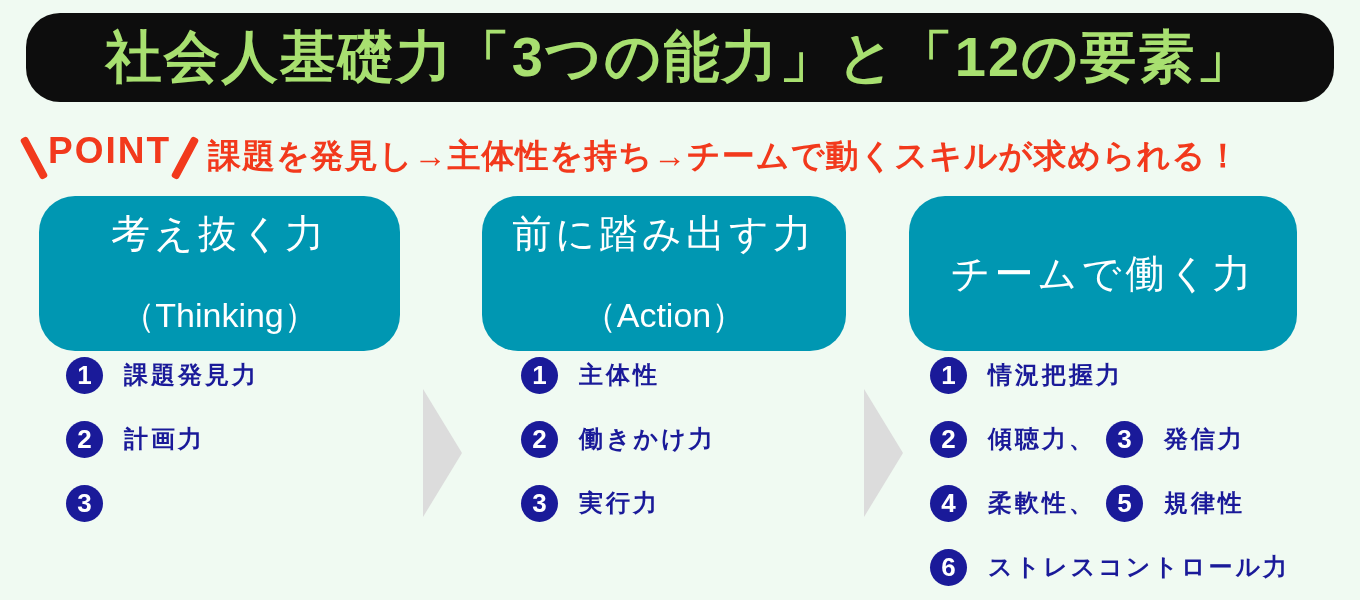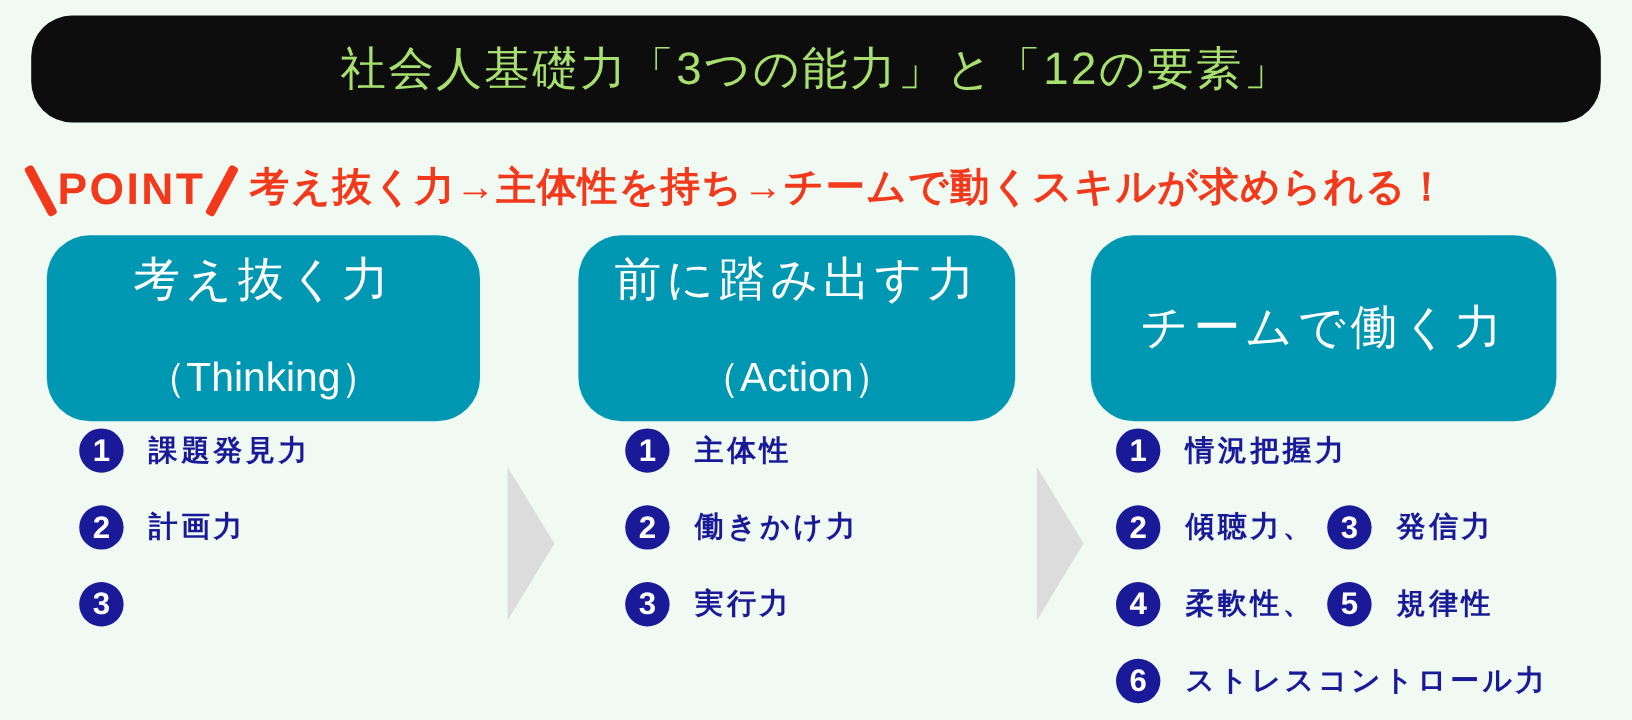--- a/index.html
+++ b/index.html
@@ -8,24 +8,24 @@
     --arrow-gray:#dcdcdc; --box-text:#ffffff;
   }
   *{margin:0;padding:0;box-sizing:border-box;}
   html,body{width:1360px;height:600px;overflow:hidden;}
   body{font-family:"Liberation Sans","DejaVu Sans",sans-serif;background:var(--background);}
   .stage{position:relative;width:1360px;height:600px;background:var(--background);}
 
   
   .banner{position:absolute;left:26px;top:13px;width:1308px;height:89px;
     background:var(--banner-bg);border-radius:34px;display:flex;align-items:center;justify-content:center;}
-  .banner-text{color:var(--title-green);font-size:38px;font-weight:400;letter-spacing:2px;white-space:nowrap;}
+  .banner-text{color:var(--title-green);font-size:56px;font-weight:700;letter-spacing:2px;white-space:nowrap;}
 
   
-  .point-badge{position:absolute;left:30px;top:120px;height:62px;display:flex;align-items:flex-end;}
+  .point-badge{position:absolute;left:30px;top:120px;height:62px;display:flex;align-items:center;}
   .slash{width:8px;height:46px;background:var(--accent-red);border-radius:3px;}
   .slash-left{transform:rotate(-28deg);margin-top:14px;margin-right:10px;}
   .slash-right{transform:rotate(28deg);margin-top:14px;margin-left:10px;}
   .point-word{color:var(--accent-red);font-size:37px;font-weight:800;letter-spacing:2px;line-height:48px;}
   .point-text{position:absolute;left:208px;top:134px;color:var(--accent-red);
     font-size:33px;font-weight:600;letter-spacing:1px;white-space:nowrap;}
 
   
   .ability-box{position:absolute;top:196px;height:155px;background:var(--box-teal);
     border-radius:36px;display:flex;flex-direction:column;align-items:center;justify-content:center;}
@@ -59,21 +59,21 @@
 
   <div class="banner">
     <span class="banner-text">社会人基礎力「3つの能力」と「12の要素」</span>
   </div>
 
   <div class="point-badge">
     <span class="slash slash-left"></span>
     <span class="point-word">POINT</span>
     <span class="slash slash-right"></span>
   </div>
-  <div class="point-text">考え抜く力→主体性を持ち→チームで動くスキルが求められる！</div>
+  <div class="point-text">課題を発見し→主体性を持ち→チームで動くスキルが求められる！</div>
 
   <div class="ability-box box-thinking">
     <span class="box-ja">考え抜く力</span>
     <span class="box-en">（Thinking）</span>
   </div>
   <div class="ability-box box-action">
     <span class="box-ja">前に踏み出す力</span>
     <span class="box-en">（Action）</span>
   </div>
   <div class="ability-box box-teamwork">

